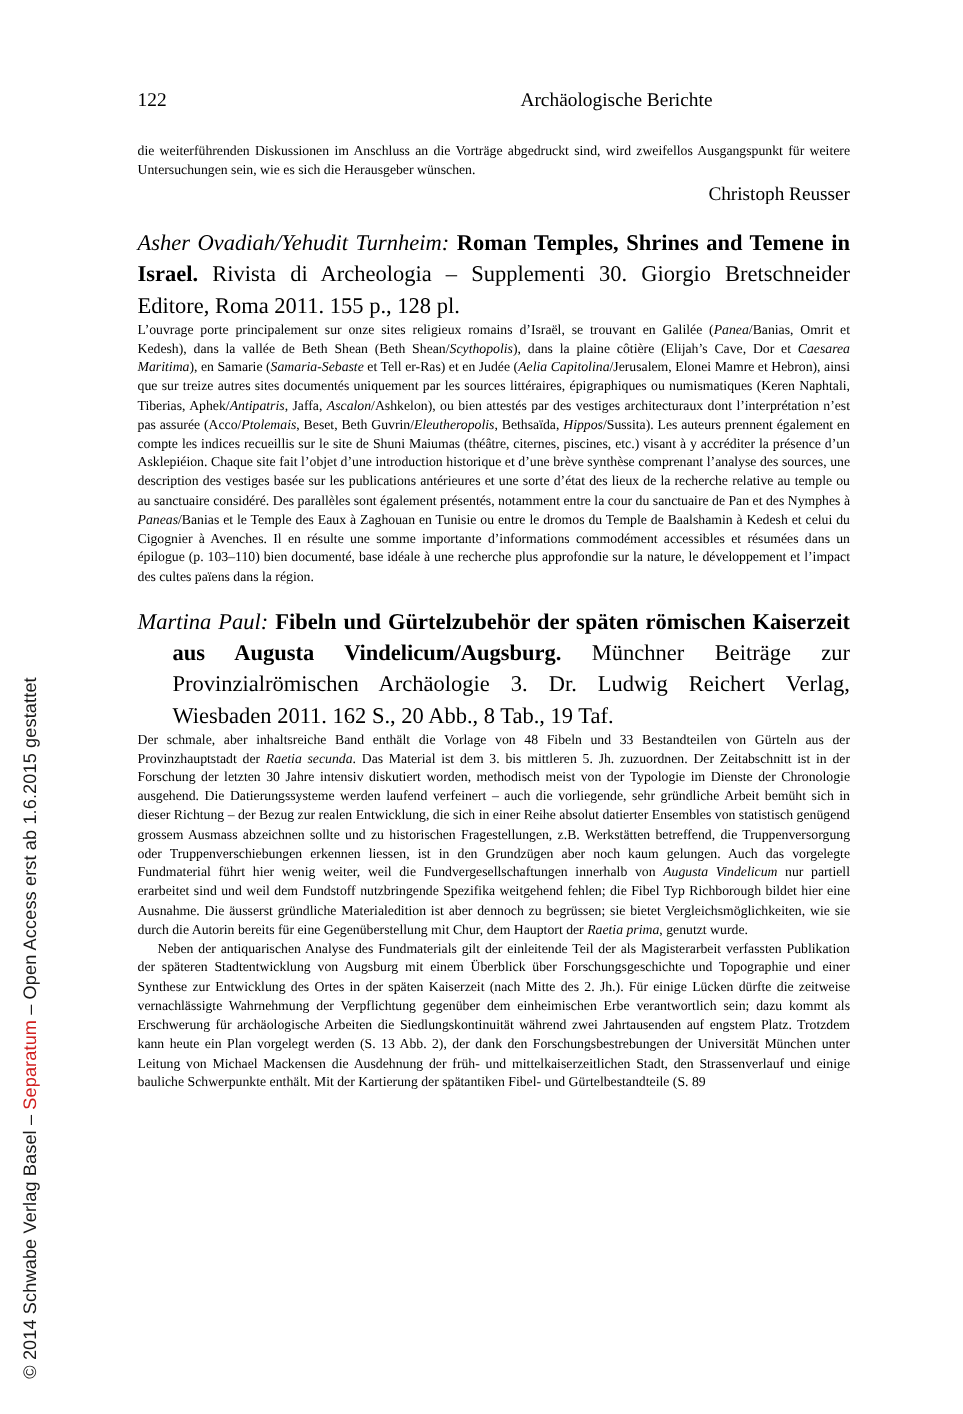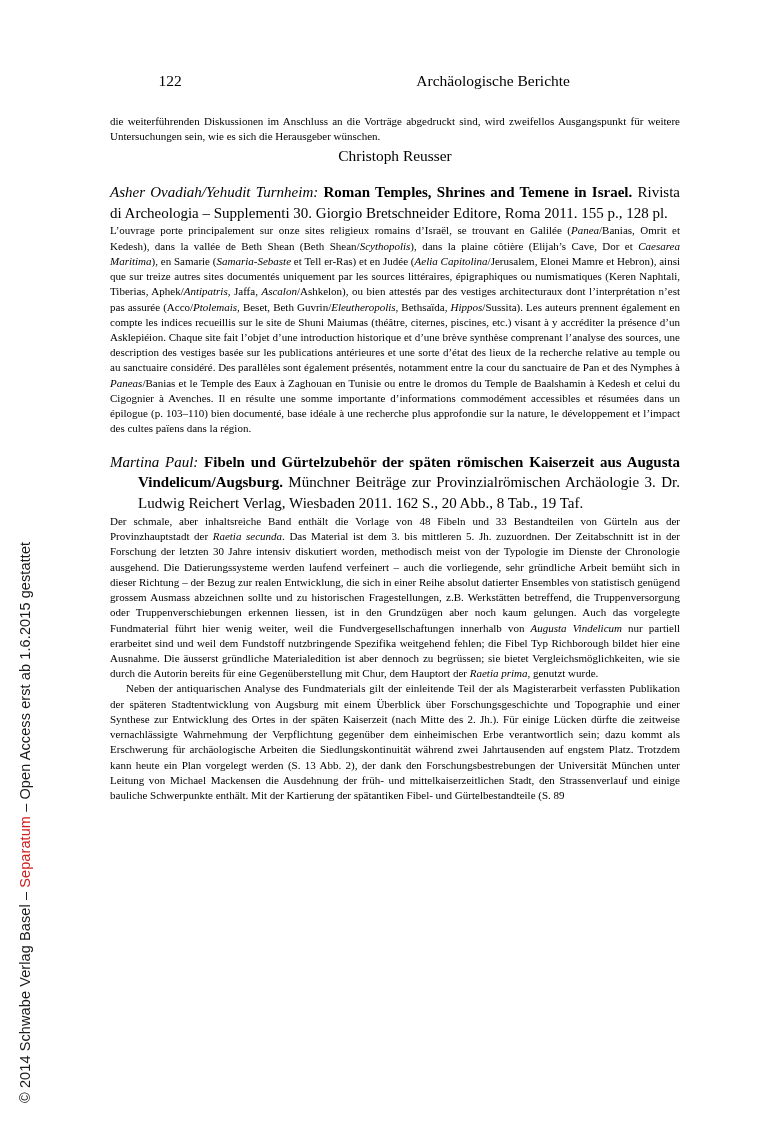--- a/index.html
+++ b/index.html
@@ -49,49 +49,49 @@
   }
 
   .running-head {
     display: flex;
     align-items: baseline;
     font-size: 15.5px;
     margin-bottom: 24px;
   }
   .running-head .folio {
     width: 120px;
-    text-align: center;
+    text-align: left;
   }
   .running-head .head-title {
     flex: 1;
     text-align: right;
     padding-right: 110px;
   }
 
   p {
     margin: 0;
     font-size: 11px;
     line-height: 1.385;
     text-align: justify;
     text-justify: inter-word;
     hyphens: none;
   }
 
   .signature {
-    text-align: center;
+    text-align: right;
     font-size: 15.4px;
     line-height: 1.385;
     margin-top: 1px;
   }
 
   .entry {
     margin-top: 15px;
   }
   .entry-head {
-    font-size: 15px;
+    font-size: 18px;
     line-height: 1.385;
     text-align: justify;
     font-family: Liberation Serif, serif;
   }
   .entry-head .authors {
     font-style: italic;
   }
   .entry-head .title {
     font-weight: bold;
   }

